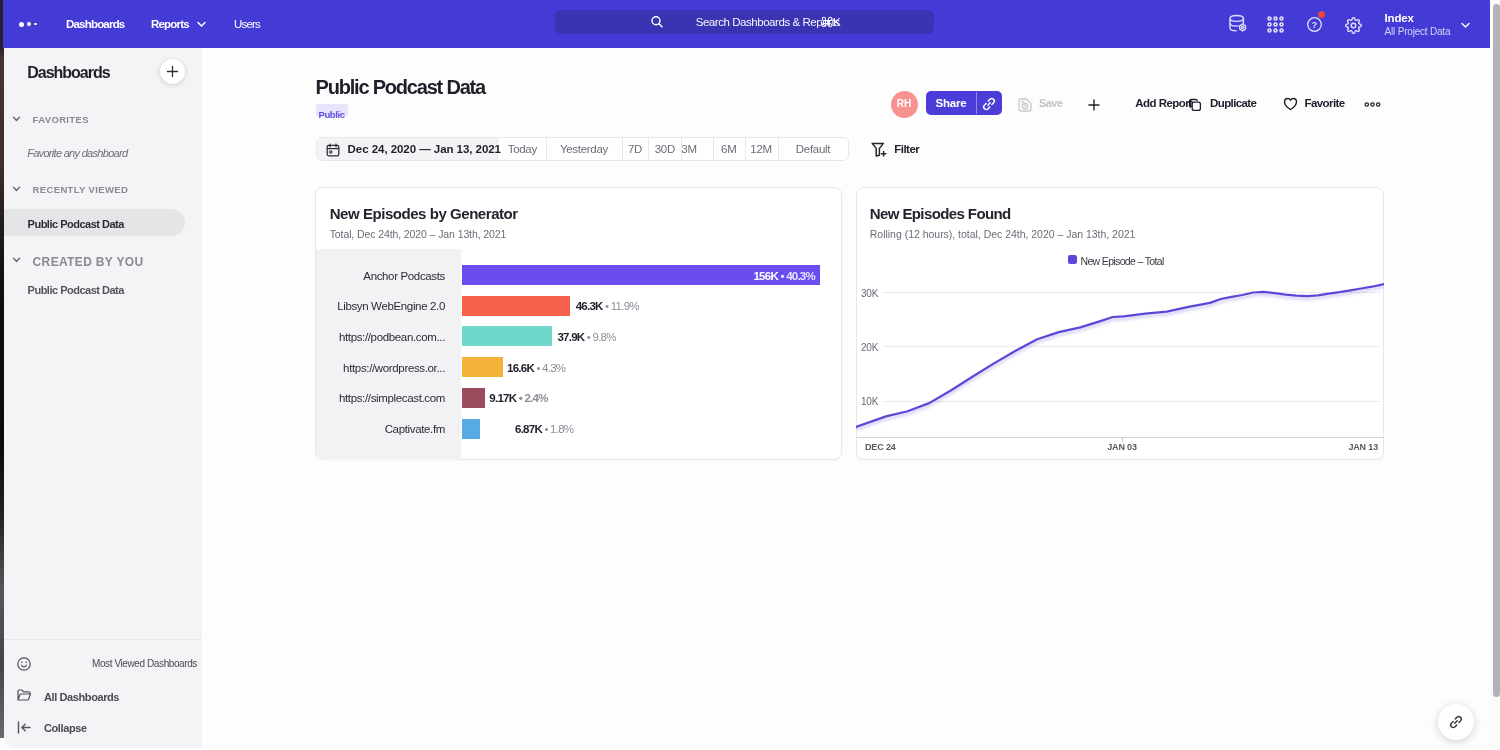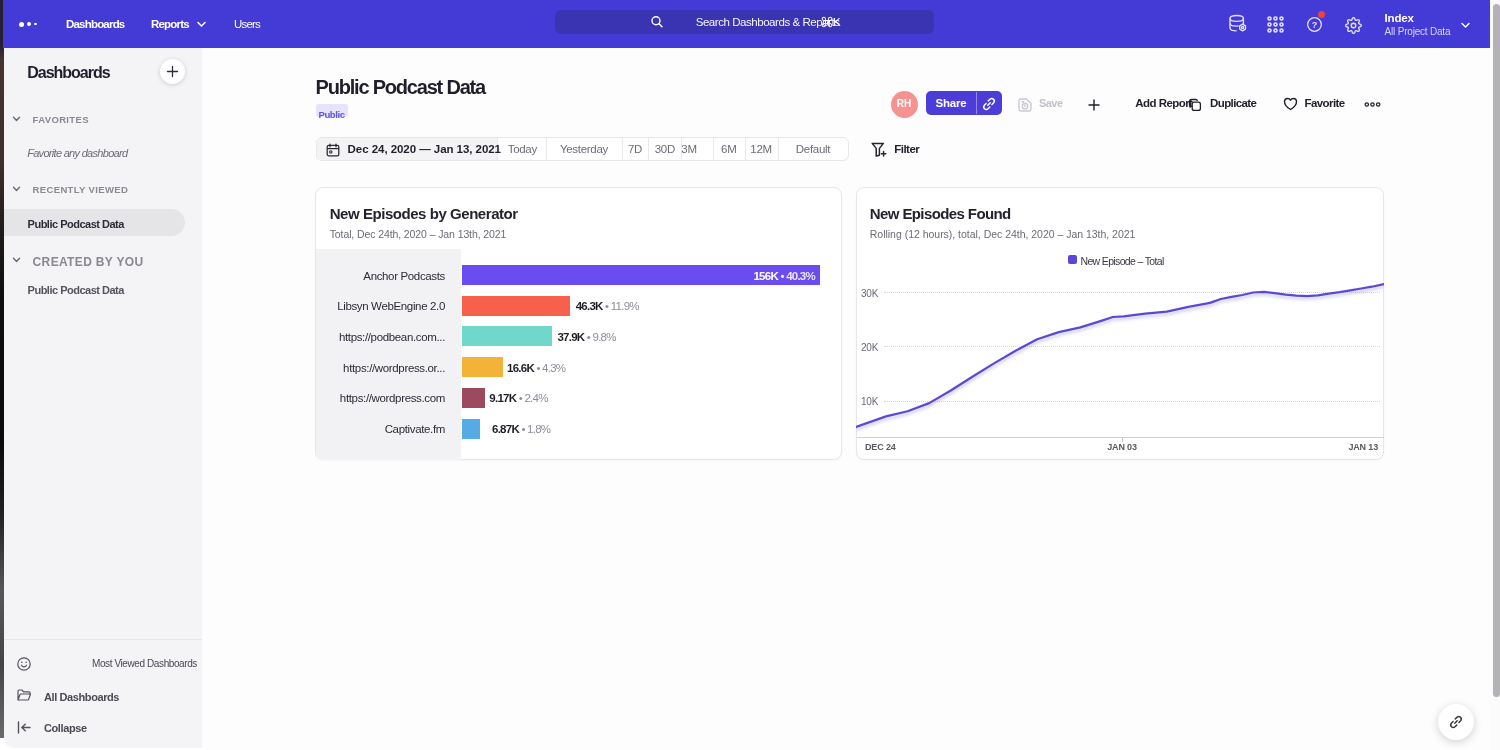--- a/index.html
+++ b/index.html
@@ -220,36 +220,36 @@
 
   <div class="abs" style="left:315px;top:187px;width:527px;height:273px;background:#fff;border:1px solid #e7e6ea;border-radius:8px;box-shadow:0 1px 2px rgba(0,0,0,0.03);"></div>
   <div class="abs txt" style="left:329.7px;top:205.5px;font-size:15px;font-weight:bold;letter-spacing:-0.45px;color:#25222e;">New Episodes by Generator</div>
   <div class="abs txt" style="left:329.7px;top:228.7px;font-size:10.5px;letter-spacing:-0.1px;color:#6d6a75;">Total, Dec 24th, 2020 – Jan 13th, 2021</div>
   <div class="abs" style="left:316px;top:249px;width:145px;height:210.5px;background:#f2f1f4;border-radius:0 0 0 7px;"></div>
 
   <div class="abs txt" style="left:316px;top:270.5px;width:129px;text-align:right;font-size:11.5px;letter-spacing:-0.35px;color:#2e2b38;">Anchor Podcasts</div>
   <div class="abs txt" style="left:316px;top:301.2px;width:129px;text-align:right;font-size:11.5px;letter-spacing:-0.35px;color:#2e2b38;">Libsyn WebEngine 2.0</div>
   <div class="abs txt" style="left:316px;top:331.9px;width:129px;text-align:right;font-size:11.5px;letter-spacing:-0.35px;color:#2e2b38;">https://podbean.com...</div>
   <div class="abs txt" style="left:316px;top:362.6px;width:129px;text-align:right;font-size:11.5px;letter-spacing:-0.35px;color:#2e2b38;">https://wordpress.or...</div>
-  <div class="abs txt" style="left:316px;top:393.3px;width:129px;text-align:right;font-size:11.5px;letter-spacing:-0.35px;color:#2e2b38;">https://wordpress.com</div>
+  <div class="abs txt" style="left:316px;top:393.3px;width:129px;text-align:right;font-size:11.5px;letter-spacing:-0.35px;color:#2e2b38;">https://simplecast.com</div>
   <div class="abs txt" style="left:316px;top:424px;width:129px;text-align:right;font-size:11.5px;letter-spacing:-0.35px;color:#2e2b38;">Captivate.fm</div>
 
   <div class="abs" style="left:462px;top:265px;width:358px;height:20px;background:#6a4cf0;"></div>
   <div class="abs" style="left:462px;top:295.7px;width:108px;height:20px;background:#f7604a;"></div>
   <div class="abs" style="left:462px;top:326.4px;width:90px;height:20px;background:#6fd8ca;"></div>
   <div class="abs" style="left:462px;top:357.1px;width:40.5px;height:20px;background:#f3b23a;"></div>
   <div class="abs" style="left:462px;top:387.8px;width:22.5px;height:20px;background:#9c4a5e;"></div>
   <div class="abs" style="left:462px;top:418.5px;width:17.5px;height:20px;background:#56abe4;"></div>
 
   <div class="abs txt" style="left:650px;top:270.5px;width:165px;text-align:right;font-size:11.5px;font-weight:bold;letter-spacing:-0.75px;color:#fff;">156K <span style="opacity:.85;">• 40.3%</span></div>
   <div class="abs txt" style="left:575.7px;top:301.2px;font-size:11.5px;font-weight:bold;letter-spacing:-0.75px;color:#201d29;">46.3K <span style="font-weight:normal;color:#8f8c98;">• 11.9%</span></div>
   <div class="abs txt" style="left:557.4px;top:331.9px;font-size:11.5px;font-weight:bold;letter-spacing:-0.75px;color:#201d29;">37.9K <span style="font-weight:normal;color:#8f8c98;">• 9.8%</span></div>
   <div class="abs txt" style="left:507px;top:362.6px;font-size:11.5px;font-weight:bold;letter-spacing:-0.75px;color:#201d29;">16.6K <span style="font-weight:normal;color:#8f8c98;">• 4.3%</span></div>
-  <div class="abs txt" style="left:489.3px;top:393.3px;font-size:11.5px;font-weight:bold;letter-spacing:-0.75px;color:#201d29;">9.17K <span style="font-weight:normal;color:#8f8c98;">• 2.4%</span></div>
-  <div class="abs txt" style="left:492px;top:424px;font-size:11.5px;font-weight:bold;letter-spacing:-0.75px;color:#201d29;">6.87K <span style="font-weight:normal;color:#8f8c98;">• 1.8%</span></div>
+  <div class="abs txt" style="left:489.3px;top:393.3px;font-size:11.5px;font-weight:bold;letter-spacing:-0.75px;color:#201d29;">9.17K <span style="font-weight:bold;color:#8f8c98;">• 2.4%</span></div>
+  <div class="abs txt" style="left:515px;top:424px;font-size:11.5px;font-weight:bold;letter-spacing:-0.75px;color:#201d29;">6.87K <span style="font-weight:normal;color:#8f8c98;">• 1.8%</span></div>
 
   <div class="abs" style="left:856px;top:187px;width:528px;height:273px;background:#fff;border:1px solid #e7e6ea;border-radius:8px;box-shadow:0 1px 2px rgba(0,0,0,0.03);"></div>
   <div class="abs txt" style="left:869.8px;top:205.5px;font-size:15px;font-weight:bold;letter-spacing:-0.6px;color:#25222e;">New Episodes Found</div>
   <div class="abs txt" style="left:869.8px;top:228.7px;font-size:10.5px;letter-spacing:-0.02px;color:#6d6a75;">Rolling (12 hours), total, Dec 24th, 2020 – Jan 13th, 2021</div>
 
   <div class="abs" style="left:1067.7px;top:255px;width:9px;height:9px;border-radius:2px;background:#5a49d8;"></div>
   <div class="abs txt" style="left:1080.5px;top:255.5px;font-size:10.5px;letter-spacing:-0.65px;color:#3a3742;">New Episode – Total</div>
 
   <div class="abs txt" style="left:861px;top:288.7px;font-size:10px;letter-spacing:-0.2px;color:#6b6875;">30K</div>
   <div class="abs txt" style="left:861px;top:342.8px;font-size:10px;letter-spacing:-0.2px;color:#6b6875;">20K</div>

